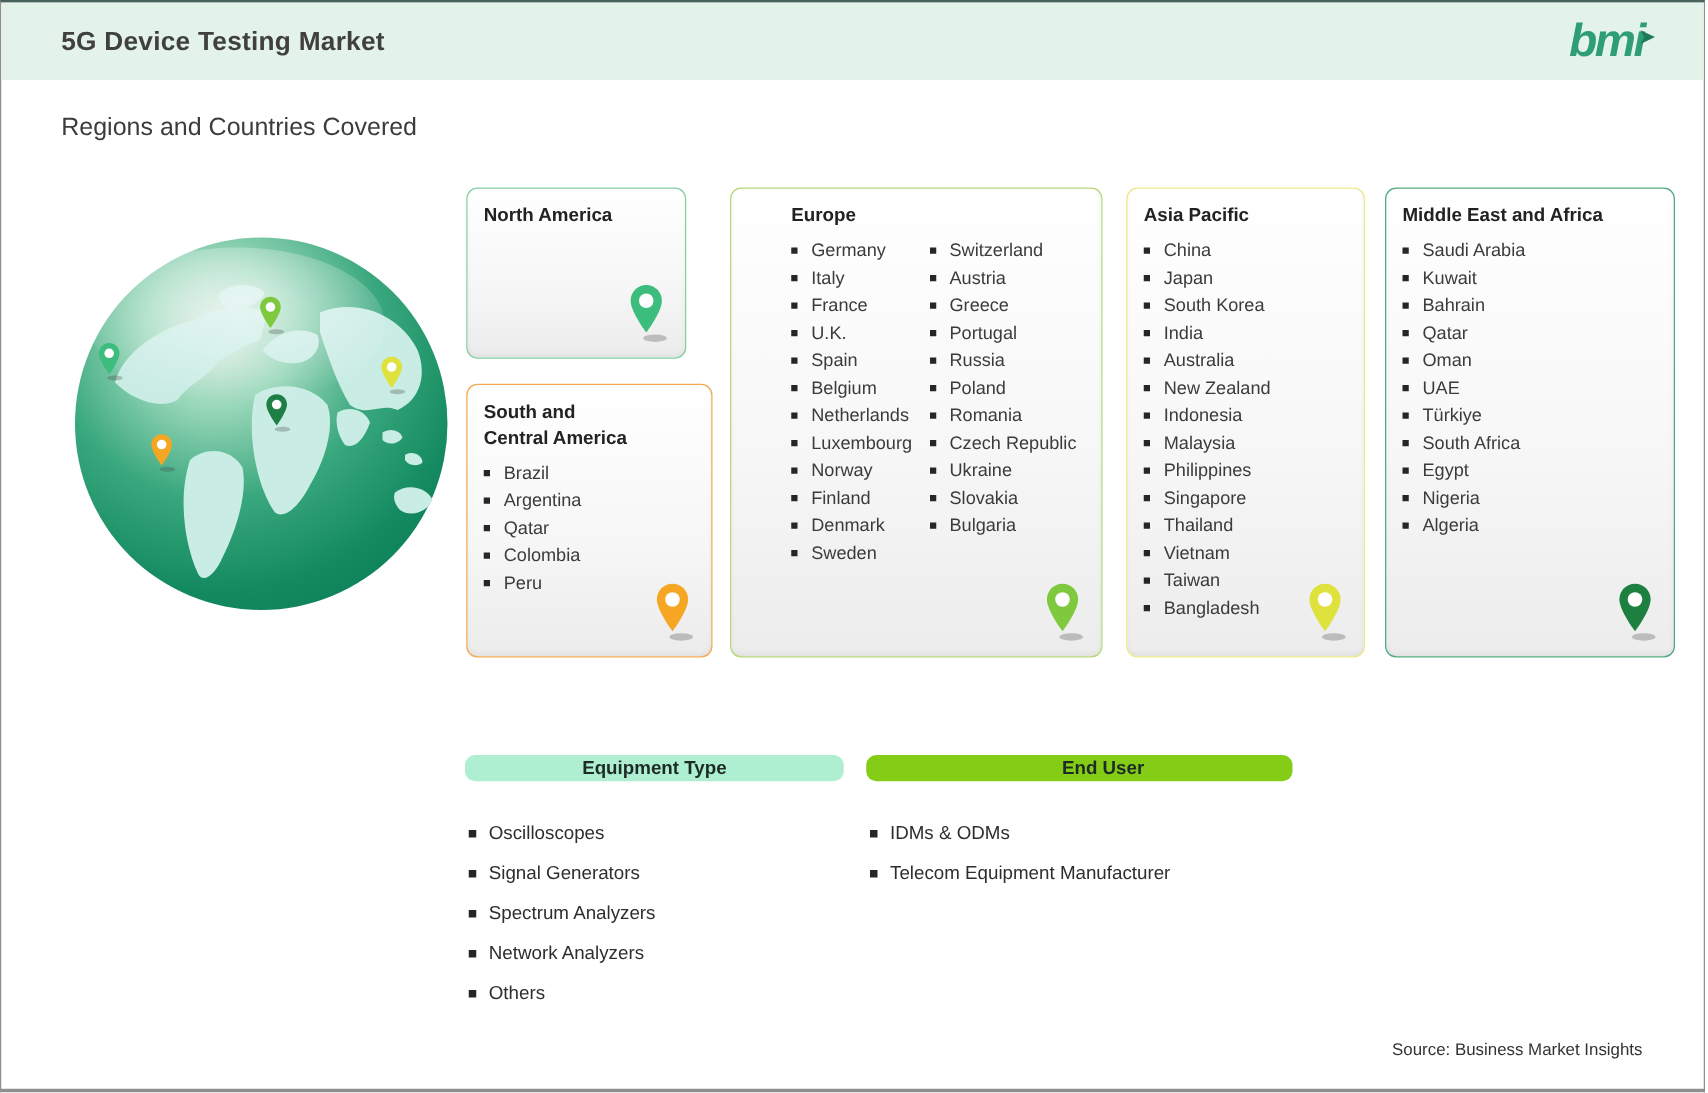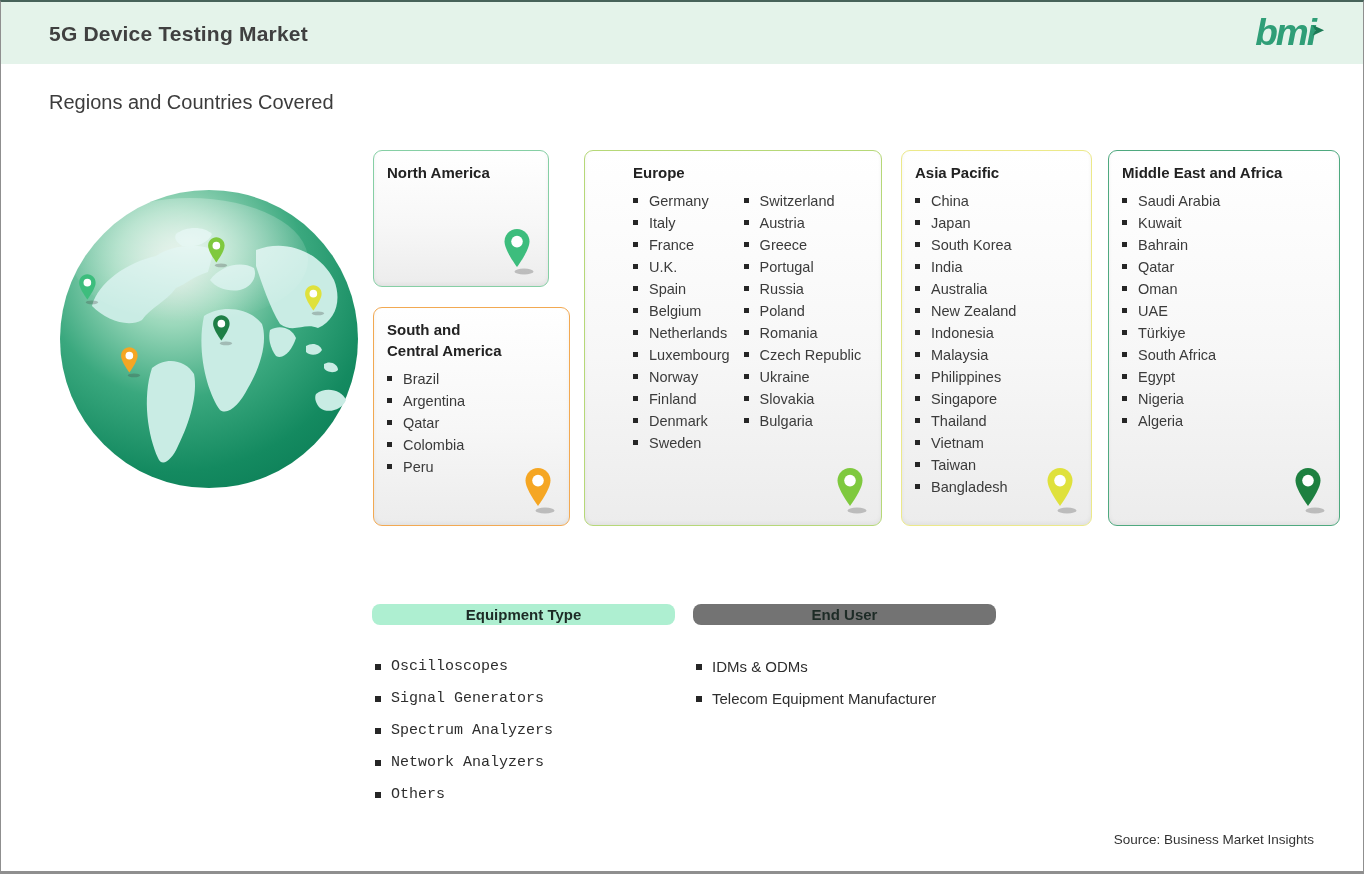--- a/index.html
+++ b/index.html
@@ -46,21 +46,21 @@
     background:#2a8161;color:#ffffff;font-size:17.5px;display:flex;align-items:center;justify-content:center;
     letter-spacing:.3px;
   }
   .seg-head{
     position:absolute;top:602px;width:303px;height:21px;border-radius:8px;background:#aeefd1;
     display:flex;align-items:center;justify-content:center;font-size:15px;font-weight:bold;color:#1d2b26;
   }
   .seg-head-0{left:371px;}
   .seg-head-1{left:692px;}
   .seg-list{position:absolute;top:655px;list-style:none;margin:0;padding:0;}
-  .seg-list-0{left:374px;font-family:Liberation Mono, monospace;}
+  .seg-list-0{left:374px;}
   .seg-list-1{left:695px;}
   .seg-list li{position:relative;padding-left:16px;font-size:15px;line-height:19px;margin-bottom:13px;color:#2e2e2e;white-space:nowrap;}
   .seg-list .sq{top:7px;width:6px;height:6px;}
   
   .source{position:absolute;right:49px;top:830px;font-size:13.5px;color:#333333;}
 </style>
 </head>
 <body>
 
 <div class="page">
@@ -273,21 +273,21 @@
       </div>
     <div class="card-pin"><svg width="36" height="50" viewBox="0 0 36 50">
           <ellipse cx="24" cy="44.5" rx="9.5" ry="3" fill="rgba(60,60,60,0.28)"></ellipse>
           <path fill="#1e8040" d="M17 2 C10 2 4.5 7.6 4.5 14.6 C4.5 23.5 17 40 17 40 C17 40 29.5 23.5 29.5 14.6 C29.5 7.6 24 2 17 2 Z"></path>
           <circle cx="17" cy="14.6" r="5.8" fill="#ffffff"></circle>
         </svg></div>
   </div>
 
 
   <div class="seg-head seg-head-0" style="background: rgb(174, 239, 209);">Equipment Type</div>
-  <div class="seg-head seg-head-1" style="background: #737373;">End User</div>
+  <div class="seg-head seg-head-1" style="background: #84cc16; padding-left: 38px;">End User</div>
 
   <ul class="seg-list seg-list-0">
       <li><span class="sq"></span><span>Oscilloscopes</span></li>
       <li><span class="sq"></span><span>Signal Generators</span></li>
       <li><span class="sq"></span><span>Spectrum Analyzers</span></li>
       <li><span class="sq"></span><span>Network Analyzers</span></li>
       <li><span class="sq"></span><span>Others</span></li>
     </ul>
   <ul class="seg-list seg-list-1">
       <li><span class="sq"></span><span>IDMs &amp; ODMs</span></li>

